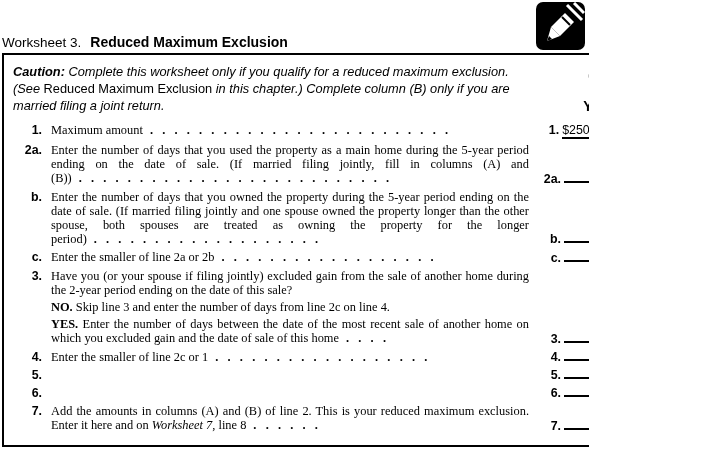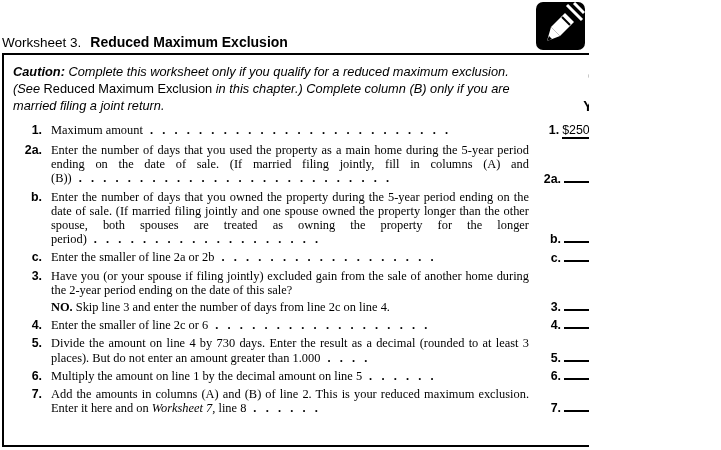--- a/index.html
+++ b/index.html
@@ -122,51 +122,50 @@
           <span class="blank"></span>
           <span class="blank blank-b"></span>
         </div>
       </div>
 
       <div class="row">
         <div class="num">3.</div>
         <div class="txt">
           <div class="para">Have you (or your spouse if filing jointly) excluded gain from the sale of another home during the 2-year period ending on the date of this sale?</div>
           <div class="para"><span class="blab">NO.</span><span> Skip line 3 and enter the number of days from line 2c on line 4.</span></div>
+          <div class="para"><span class="blab">YES.</span><span> Enter the number of days between the date of the most recent sale of another home on which you excluded gain and the date of sale of this home</span><span class="dots">.&nbsp;&nbsp;.&nbsp;&nbsp;.&nbsp;&nbsp;.</span></div>
         </div>
         <div class="ans">
           <span class="ans-num">3.</span>
           <span class="blank"></span>
           <span class="blank blank-b"></span>
         </div>
       </div>
 
       <div class="row">
         <div class="num">4.</div>
-        <div class="txt"><span>Enter the smaller of line 2c or 6</span><span class="dots">.&nbsp;&nbsp;.&nbsp;&nbsp;.&nbsp;&nbsp;.&nbsp;&nbsp;.&nbsp;&nbsp;.&nbsp;&nbsp;.&nbsp;&nbsp;.&nbsp;&nbsp;.&nbsp;&nbsp;.&nbsp;&nbsp;.&nbsp;&nbsp;.&nbsp;&nbsp;.&nbsp;&nbsp;.&nbsp;&nbsp;.&nbsp;&nbsp;.&nbsp;&nbsp;.&nbsp;&nbsp;.</span></div>
+        <div class="txt"><span>Enter the smaller of line 2c or 1</span><span class="dots">.&nbsp;&nbsp;.&nbsp;&nbsp;.&nbsp;&nbsp;.&nbsp;&nbsp;.&nbsp;&nbsp;.&nbsp;&nbsp;.&nbsp;&nbsp;.&nbsp;&nbsp;.&nbsp;&nbsp;.&nbsp;&nbsp;.&nbsp;&nbsp;.&nbsp;&nbsp;.&nbsp;&nbsp;.&nbsp;&nbsp;.&nbsp;&nbsp;.&nbsp;&nbsp;.&nbsp;&nbsp;.</span></div>
         <div class="ans">
           <span class="ans-num">4.</span>
           <span class="blank"></span>
           <span class="blank blank-b"></span>
         </div>
       </div>
 
       <div class="row">
         <div class="num">5.</div>
-        <div class="txt"><span>Divide the amount on line 4 by 730 days. Enter the result as a decimal (rounded to at least 3 places). But do not enter an amount greater than 1.000</span><span class="dots">.&nbsp;&nbsp;.&nbsp;&nbsp;.&nbsp;&nbsp;.</span></div>
         <div class="ans">
           <span class="ans-num">5.</span>
           <span class="blank"></span>
           <span class="blank blank-b"></span>
         </div>
       </div>
 
       <div class="row">
         <div class="num">6.</div>
-        <div class="txt"><span>Multiply the amount on line 1 by the decimal amount on line 5</span><span class="dots">.&nbsp;&nbsp;.&nbsp;&nbsp;.&nbsp;&nbsp;.&nbsp;&nbsp;.&nbsp;&nbsp;.</span></div>
         <div class="ans">
           <span class="ans-num">6.</span>
           <span class="blank"></span>
           <span class="blank blank-b"></span>
         </div>
       </div>
 
       <div class="row">
         <div class="num">7.</div>
         <div class="txt"><span>Add the amounts in columns (A) and (B) of line 2. This is your reduced maximum exclusion. Enter it here and on </span><i>Worksheet 7</i><span>, line 8</span><span class="dots">.&nbsp;&nbsp;.&nbsp;&nbsp;.&nbsp;&nbsp;.&nbsp;&nbsp;.&nbsp;&nbsp;.</span></div>

